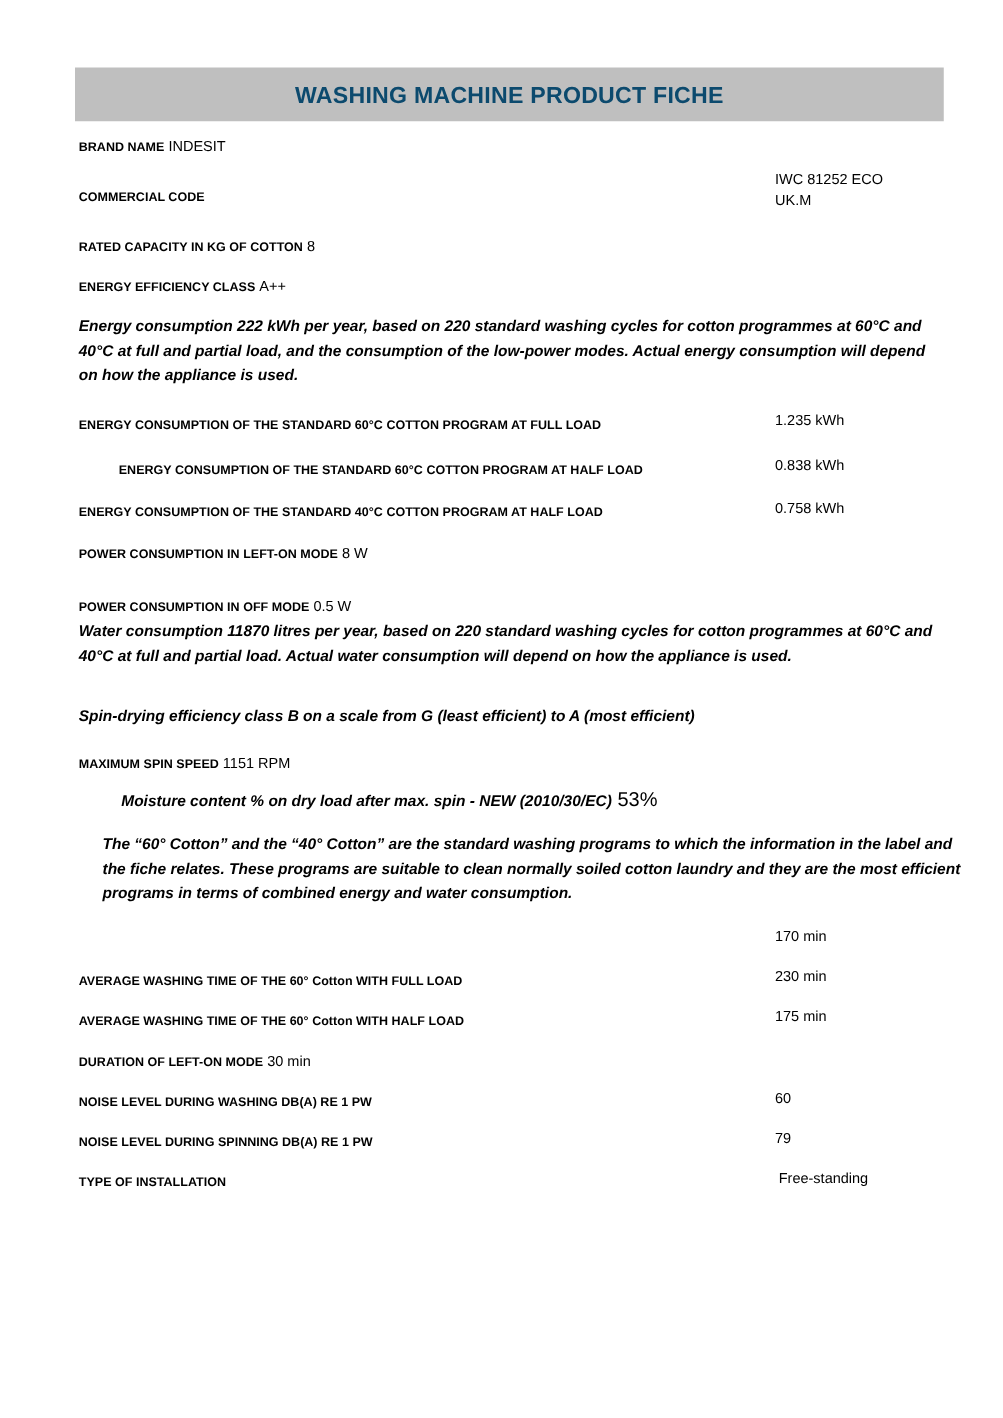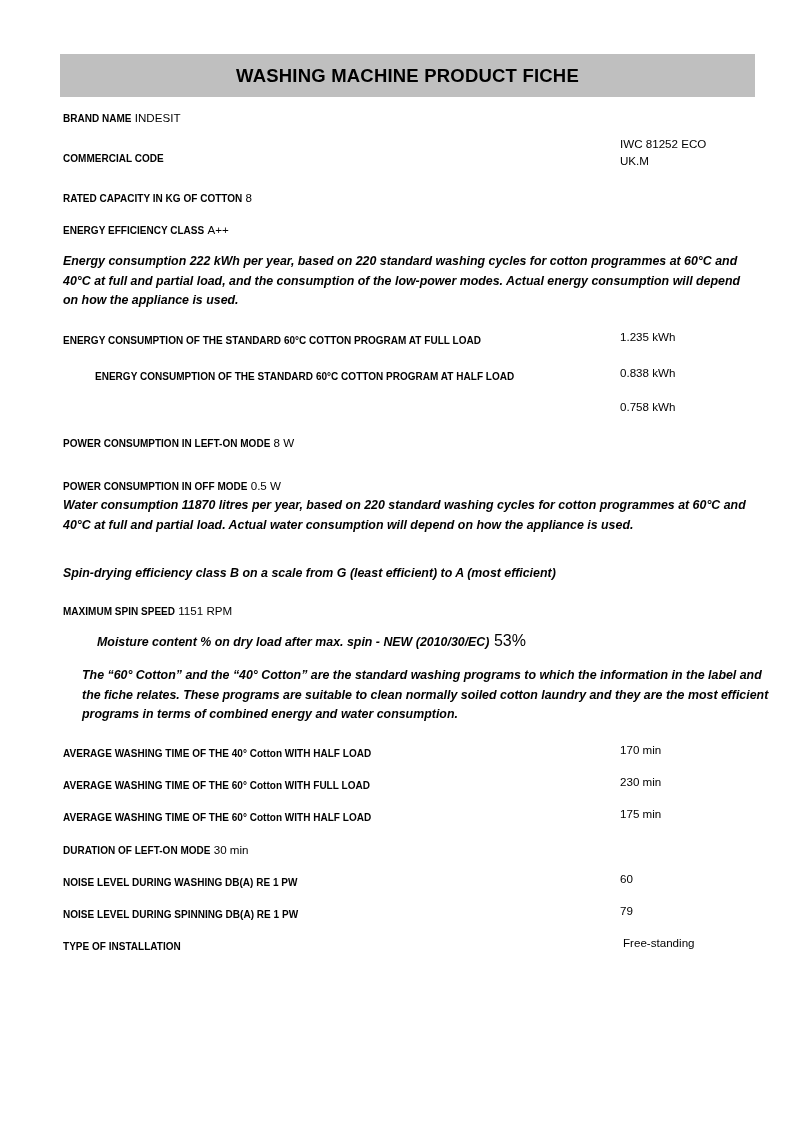--- a/index.html
+++ b/index.html
@@ -31,21 +31,21 @@
     height: 43px;
     background: #bfbfbf;
     display: flex;
     align-items: center;
     justify-content: center;
   }
   .header-title {
     font-size: 18.5px;
     font-weight: bold;
     letter-spacing: 0.2px;
-    color: #000000;
+    color: #0c4a6e;
     text-align: center;
     white-space: nowrap;
   }
 
   
   .content {
     position: absolute;
     left: 63px;
     top: 104px;
     width: 692px;
@@ -132,20 +132,21 @@
       <span class="label">ENERGY CONSUMPTION OF THE STANDARD 60°C COTTON PROGRAM AT FULL LOAD</span>
       <span class="col-value">1.235 kWh</span>
     </div>
 
     <div class="row abs" style="top:262px;padding-left:32px;">
       <span class="label">ENERGY CONSUMPTION OF THE STANDARD 60°C COTTON PROGRAM AT HALF LOAD</span>
       <span class="col-value">0.838 kWh</span>
     </div>
 
     <div class="row abs" style="top:296px;">
+      <span class="label">ENERGY CONSUMPTION OF THE STANDARD 40°C COTTON PROGRAM AT HALF LOAD</span>
       <span class="col-value">0.758 kWh</span>
     </div>
 
     <div class="row abs" style="top:329px;">
       <span class="label">POWER CONSUMPTION IN LEFT-ON MODE</span><span class="inline-value">&nbsp;</span><span class="inline-value">8 W</span>
     </div>
 
     <div class="row abs" style="top:372px;">
       <span class="label">POWER CONSUMPTION IN OFF MODE</span><span class="inline-value">&nbsp;</span><span class="inline-value">0.5 W</span>
     </div>
@@ -159,21 +160,20 @@
     </div>
 
     <div class="para-row abs" style="top:528px;margin-left:34px;">
       <span class="para" style="display:inline;">Moisture content % on dry load after max. spin - NEW (2010/30/EC)</span>
       <span class="col-value" style="left:554px;">53%</span>
     </div>
 
     <div class="para abs" style="top:562px; width:688px;margin-left:19px;">The “60° Cotton” and the “40° Cotton” are the standard washing programs to which the information in the label and the fiche relates. These programs are suitable to clean normally soiled cotton laundry and they are the most efficient programs in terms of combined energy and water consumption.</div>
 
     <div class="row abs" style="top:639px;">
-      <span class="label"><span>AVERAGE WASHING TIME OF THE 40° </span><span class="mixed-case">Cotton</span><span> WITH HALF LOAD</span></span>
       <span class="col-value">170 min</span>
     </div>
 
     <div class="row abs" style="top:671px;">
       <span class="label"><span>AVERAGE WASHING TIME OF THE 60° </span><span class="mixed-case">Cotton</span><span> WITH FULL LOAD</span></span>
       <span class="col-value">230 min</span>
     </div>
 
     <div class="row abs" style="top:703px;">
       <span class="label"><span>AVERAGE WASHING TIME OF THE 60° </span><span class="mixed-case">Cotton</span><span> WITH HALF LOAD</span></span>

